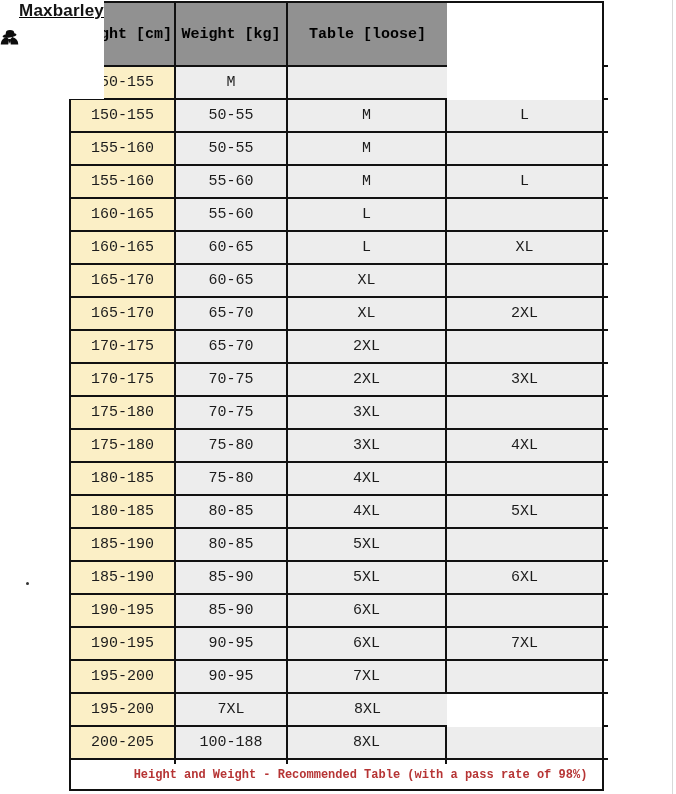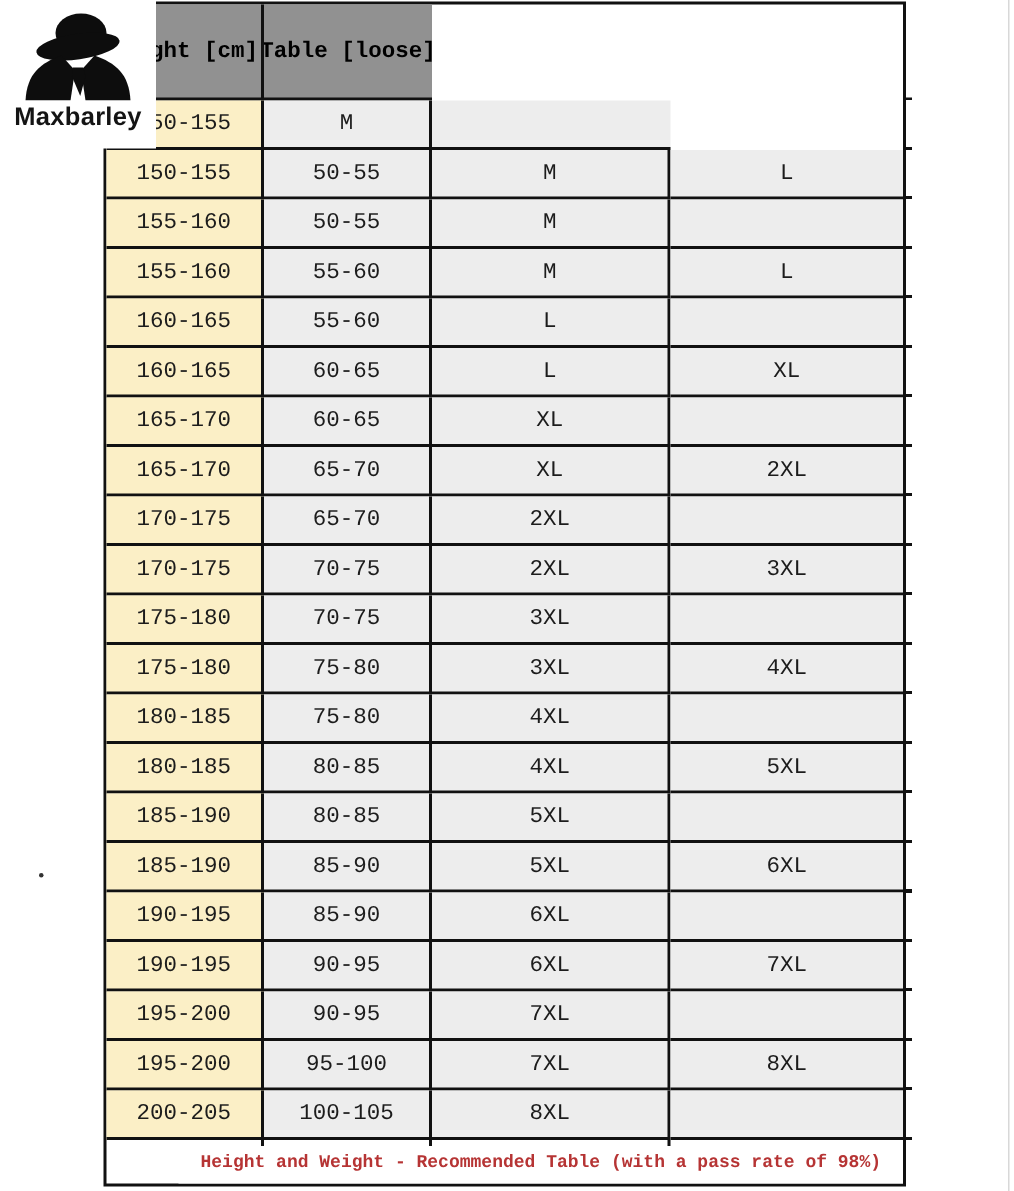--- a/index.html
+++ b/index.html
@@ -33,36 +33,37 @@
   }
   .ftick { position:absolute; top:757px; width:2px; height:4px; background:var(--border,#111); }
   .right-ticks {
     position:absolute; left:533px; top:62px; width:4px; height:697px;
     background:repeating-linear-gradient(to bottom, var(--border,#111) 0 2px, transparent 2px 33px);
   }
   .edge-line { position:absolute; left:672px; top:0; width:1px; height:794px; background:#d8d8d8; }
   .stray-dot { position:absolute; left:26px; top:582px; width:3px; height:3px; background:#333; border-radius:50%; }
   .logo {
     position:absolute; left:0; top:0; width:104px; height:99px; background:#ffffff; z-index:5;
-    display:flex; flex-direction:column; align-items:center; justify-content:flex-start;
+    display:flex; justify-content:flex-start;text-decoration:underline;
   }
   .logo svg { margin-top:7px; display:block; }
   .logo-text {
     font-family:"Liberation Sans","DejaVu Sans",sans-serif; font-weight:bold;
     font-size:17px; color:#141414; letter-spacing:0.2px; margin-top:1px;
   }
 </style>
 </head>
 <body>
 
 <div class="sheet">
 
   <div class="size-table">
     <div class="trow thead">
       <div class="cell">Height [cm]</div>
+      <div class="cell">Weight [kg]</div>
       <div class="cell">Table [loose]</div>
     </div>
 
     <div id="rows">
   <div class="trow">
     <div class="cell c-height">150-155</div>
     <div class="cell c-fit">M</div>
     <div class="cell c-loose"></div>
   </div>
 
@@ -187,28 +188,27 @@
 
   <div class="trow">
     <div class="cell c-height">195-200</div>
     <div class="cell c-weight">90-95</div>
     <div class="cell c-fit">7XL</div>
     <div class="cell c-loose"></div>
   </div>
 
   <div class="trow">
     <div class="cell c-height">195-200</div>
-    <div class="cell c-weight">95-100</div>
     <div class="cell c-fit">7XL</div>
     <div class="cell c-loose">8XL</div>
   </div>
 
   <div class="trow">
     <div class="cell c-height">200-205</div>
-    <div class="cell c-weight">100-105</div>
+    <div class="cell c-weight">100-188</div>
     <div class="cell c-fit">8XL</div>
     <div class="cell c-loose"></div>
   </div>
 </div>
 
     <div class="tfoot">Height and Weight - Recommended Table (with a pass rate of 98%)</div>
 
     <div class="ftick" style="left:103px"></div>
     <div class="ftick" style="left:215px"></div>
     <div class="ftick" style="left:374px"></div>

